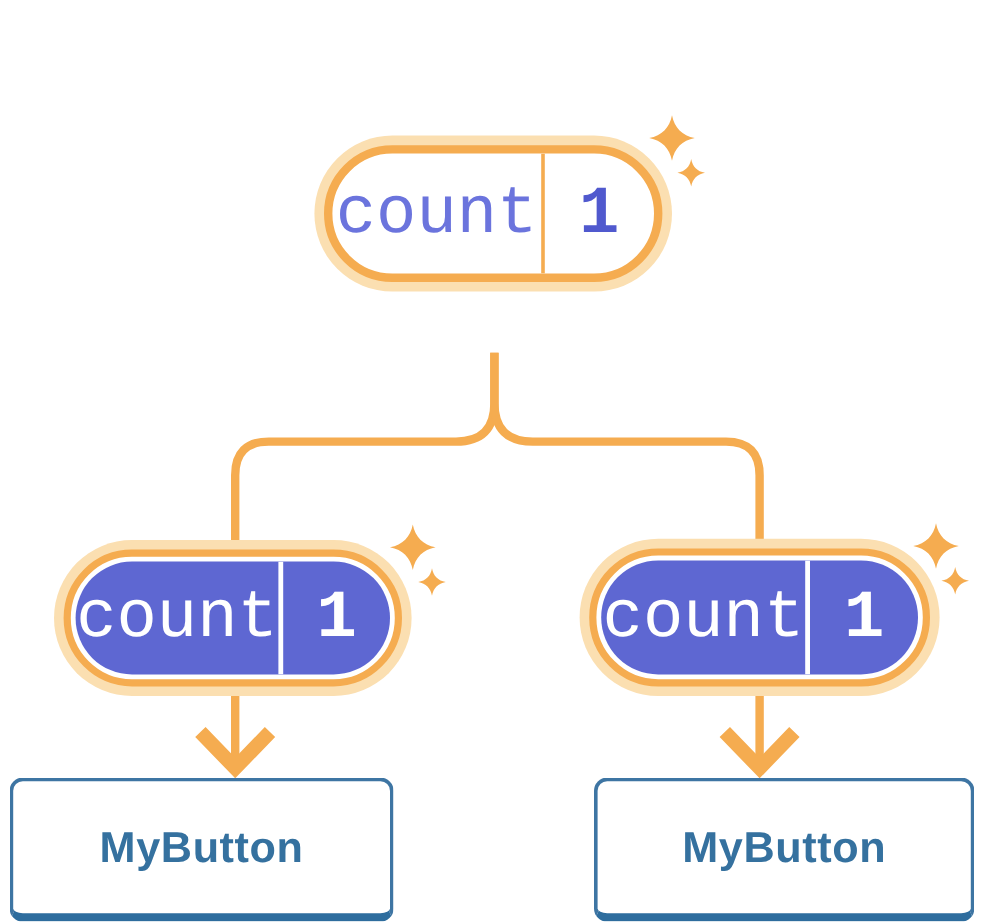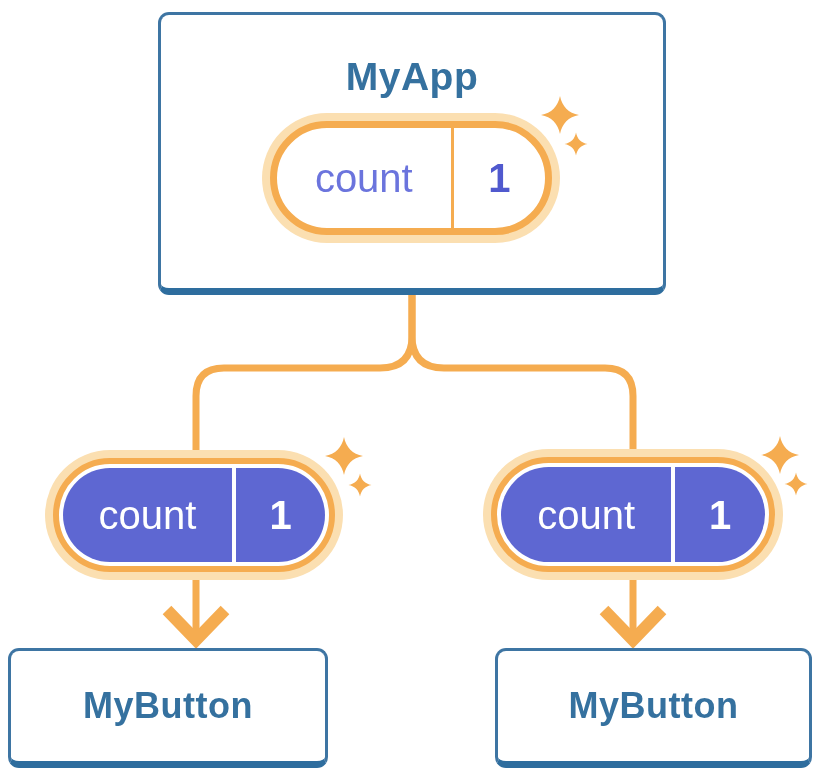--- a/index.html
+++ b/index.html
@@ -48,21 +48,21 @@
     background:var(--white); border:7px solid var(--orange);
     border-radius:999px; display:flex; overflow:hidden;
   }
   .pill-ring.thin{border-width:6px; padding:4px;}
   .pill-body{
     flex:1; display:flex; overflow:hidden; border-radius:999px;
   }
   .pill-body.filled{background:var(--purple-fill);}
   .pill-cell{
     display:flex; align-items:center; justify-content:center;
-    font-size:40px; line-height:1;
+    font-size:56px; line-height:1;font-family:Liberation Mono, monospace;
   }
   .cell-label{flex:1.9;}
   .cell-value{flex:1; font-weight:700;}
   .pill-top .cell-label{color:var(--purple-label); font-weight:400;}
   .pill-top .cell-value{color:var(--purple-value);}
   .pill-filled-text .cell-label,.pill-filled-text .cell-value{color:var(--white);}
   .divider{width:3px; background:var(--orange);}
   .divider.white{width:4px; background:var(--white);}
   
   .sparkles{position:absolute; z-index:3; color:var(--orange);}
@@ -79,23 +79,20 @@
     <g fill="none" stroke="currentColor" stroke-width="7">
       <path d="M 412 294 L 412 336 Q 412 368 380 368 L 224 368 Q 196 368 196 396 L 196 634"></path>
       <path d="M 412 294 L 412 336 Q 412 368 444 368 L 605 368 Q 633 368 633 396 L 633 634"></path>
     </g>
     <g fill="none" stroke="currentColor" stroke-width="12" stroke-linejoin="miter">
       <path d="M 167 610 L 196 640 L 225 610"></path>
       <path d="M 604 610 L 633 640 L 662 610"></path>
     </g>
   </svg>
 
-  <div class="node-card card-myapp">
-    <div class="card-title">MyApp</div>
-  </div>
 
   <div class="pill-glow pill-top">
     <div class="pill-ring">
       <div class="pill-cell cell-label">count</div>
       <div class="divider"></div>
       <div class="pill-cell cell-value">1</div>
     </div>
   </div>
 
   <div class="pill-glow pill-left">

